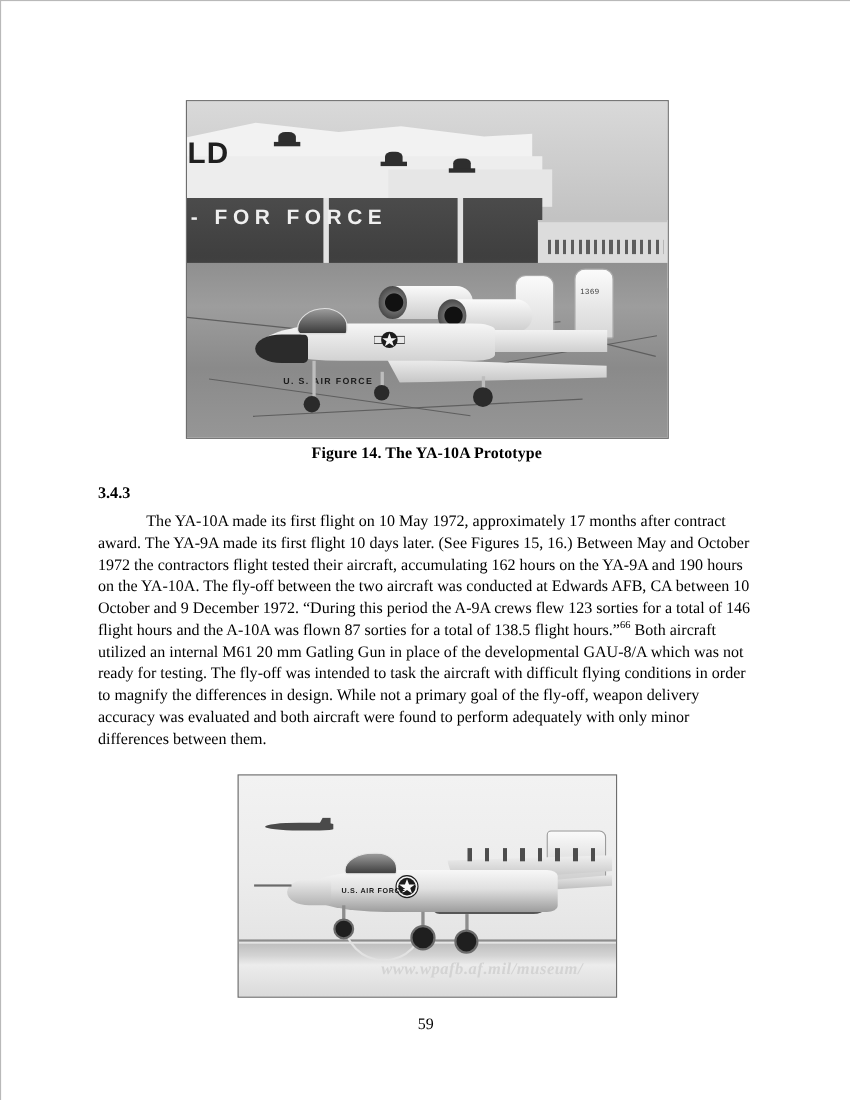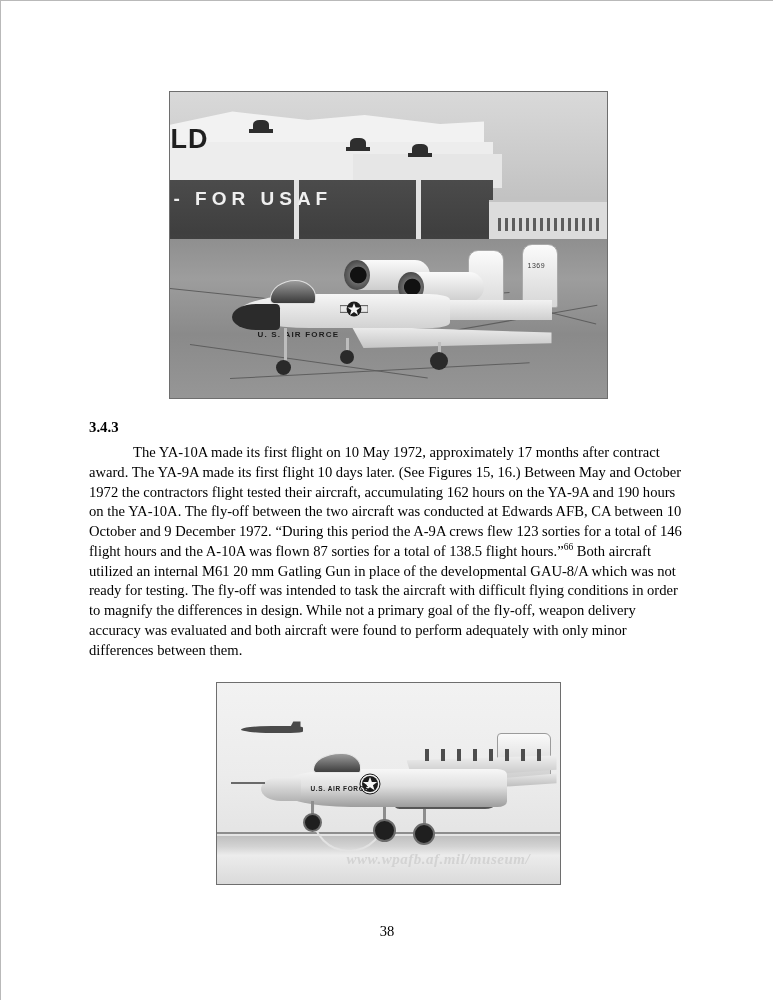--- a/index.html
+++ b/index.html
@@ -149,21 +149,21 @@
   }
   .ph1-wing {
     position: absolute; left: 120px; top: 84px; width: 200px; height: 22px;
     background: linear-gradient(180deg,#eeeeee,#c6c6c6);
     clip-path: polygon(0 0, 100% 30%, 100% 78%, 6% 100%);
   }
   .ph1-star {
     position: absolute; left: 108px; top: 58px; width: 28px; height: 18px;
   }
   .ph1-usaftxt {
-    position: absolute; left: 26px; top: 88px;
+    position: absolute; left: 26px; top: 100px;
     font-family: "Liberation Sans", sans-serif;
     font-size: 8px; font-weight: bold; color: #1c1c1c; letter-spacing: 1.2px;
   }
   .ph1-tailnum {
     position: absolute;
     font-family: "Liberation Sans", sans-serif;
     font-size: 7px; color: #3a3a3a; letter-spacing: 0.5px;
   }
   .ph1-gear {
     position: absolute; background: #bdbdbd; width: 3px;
@@ -315,21 +315,21 @@
         <div class="ph1-hangar-upper2"></div>
         <div class="ph1-vent" style="left:83px;top:28px;"></div>
         <div class="ph1-vent" style="left:180px;top:46px;"></div>
         <div class="ph1-vent" style="left:242px;top:52px;"></div>
 
         <div class="ph1-hangar-doors"></div>
         <div class="ph1-door-seam" style="left:124px;"></div>
         <div class="ph1-door-seam" style="left:246px;"></div>
 
         <div class="ph1-sign-ld">LD</div>
-        <div class="ph1-sign-usaf">- FOR  USAF</div>
+        <div class="ph1-sign-usaf">- FOR  FORCE</div>
 
         <div class="ph1-bldg-right"></div>
         <div class="ph1-bldg-windows"></div>
 
         <div class="ph1-ramp"></div>
         <div class="ph1-crack" style="left:0px;top:196px;width:150px;transform:rotate(6deg);"></div>
         <div class="ph1-crack" style="left:140px;top:214px;width:200px;transform:rotate(-4deg);"></div>
         <div class="ph1-crack" style="left:20px;top:252px;width:240px;transform:rotate(8deg);"></div>
         <div class="ph1-crack" style="left:250px;top:244px;width:180px;transform:rotate(-10deg);"></div>
         <div class="ph1-crack" style="left:300px;top:200px;width:130px;transform:rotate(14deg);"></div>
@@ -363,20 +363,21 @@
           <div class="ph1-usaftxt">U. S. AIR FORCE</div>
 
           <div class="ph1-gear" style="left:52px;top:86px;height:36px;"></div>
           <div class="ph1-wheel" style="left:44px;top:118px;width:15px;height:15px;"></div>
           <div class="ph1-gear" style="left:114px;top:96px;height:16px;"></div>
           <div class="ph1-wheel" style="left:108px;top:108px;width:14px;height:14px;"></div>
           <div class="ph1-gear" style="left:206px;top:100px;height:16px;"></div>
           <div class="ph1-wheel" style="left:198px;top:110px;width:18px;height:18px;"></div>
         </div>
       </div>
+      <div class="figure-caption">Figure 14. The YA-10A Prototype</div>
     </div>
 
     <div class="section-heading">
       <span class="section-number">3.4.3</span>
     </div>
 
     <p class="body-text"><span class="indent"></span><span>The YA-10A made its first flight on 10 May 1972, approximately 17 months after contract award.  The YA-9A made its first flight 10 days later.  (See Figures 15, 16.)  Between May and October 1972 the contractors flight tested their aircraft, accumulating 162 hours on the YA-9A and 190 hours on the YA-10A.  The fly-off between the two aircraft was conducted at Edwards AFB, CA between 10 October and 9 December 1972.  “During this period the A-9A crews flew 123 sorties for a total of 146 flight hours and the A-10A was flown 87 sorties for a total of 138.5 flight hours.”</span><sup>66</sup><span>  Both aircraft utilized an internal M61 20 mm Gatling Gun in place of the developmental GAU-8/A which was not ready for testing.  The fly-off was intended to task the aircraft with difficult flying conditions in order to magnify the differences in design.  While not a primary goal of the fly-off, weapon delivery accuracy was evaluated and both aircraft were found to perform adequately with only minor differences between them.</span></p>
 
     <div class="figure" style="margin-top:22px;">
       <div class="figure-frame" id="photo2">
@@ -416,15 +417,15 @@
           <div class="ph2-gear" style="left:166px;top:84px;height:18px;"></div>
           <div class="ph2-wheel" style="left:156px;top:98px;width:18px;height:18px;"></div>
         </div>
 
         <div class="ph2-watermark">www.wpafb.af.mil/museum/</div>
       </div>
     </div>
 
   </div>
 
-  <div class="page-number">38</div>
+  <div class="page-number">59</div>
 
 </div>
 
 </body></html>

